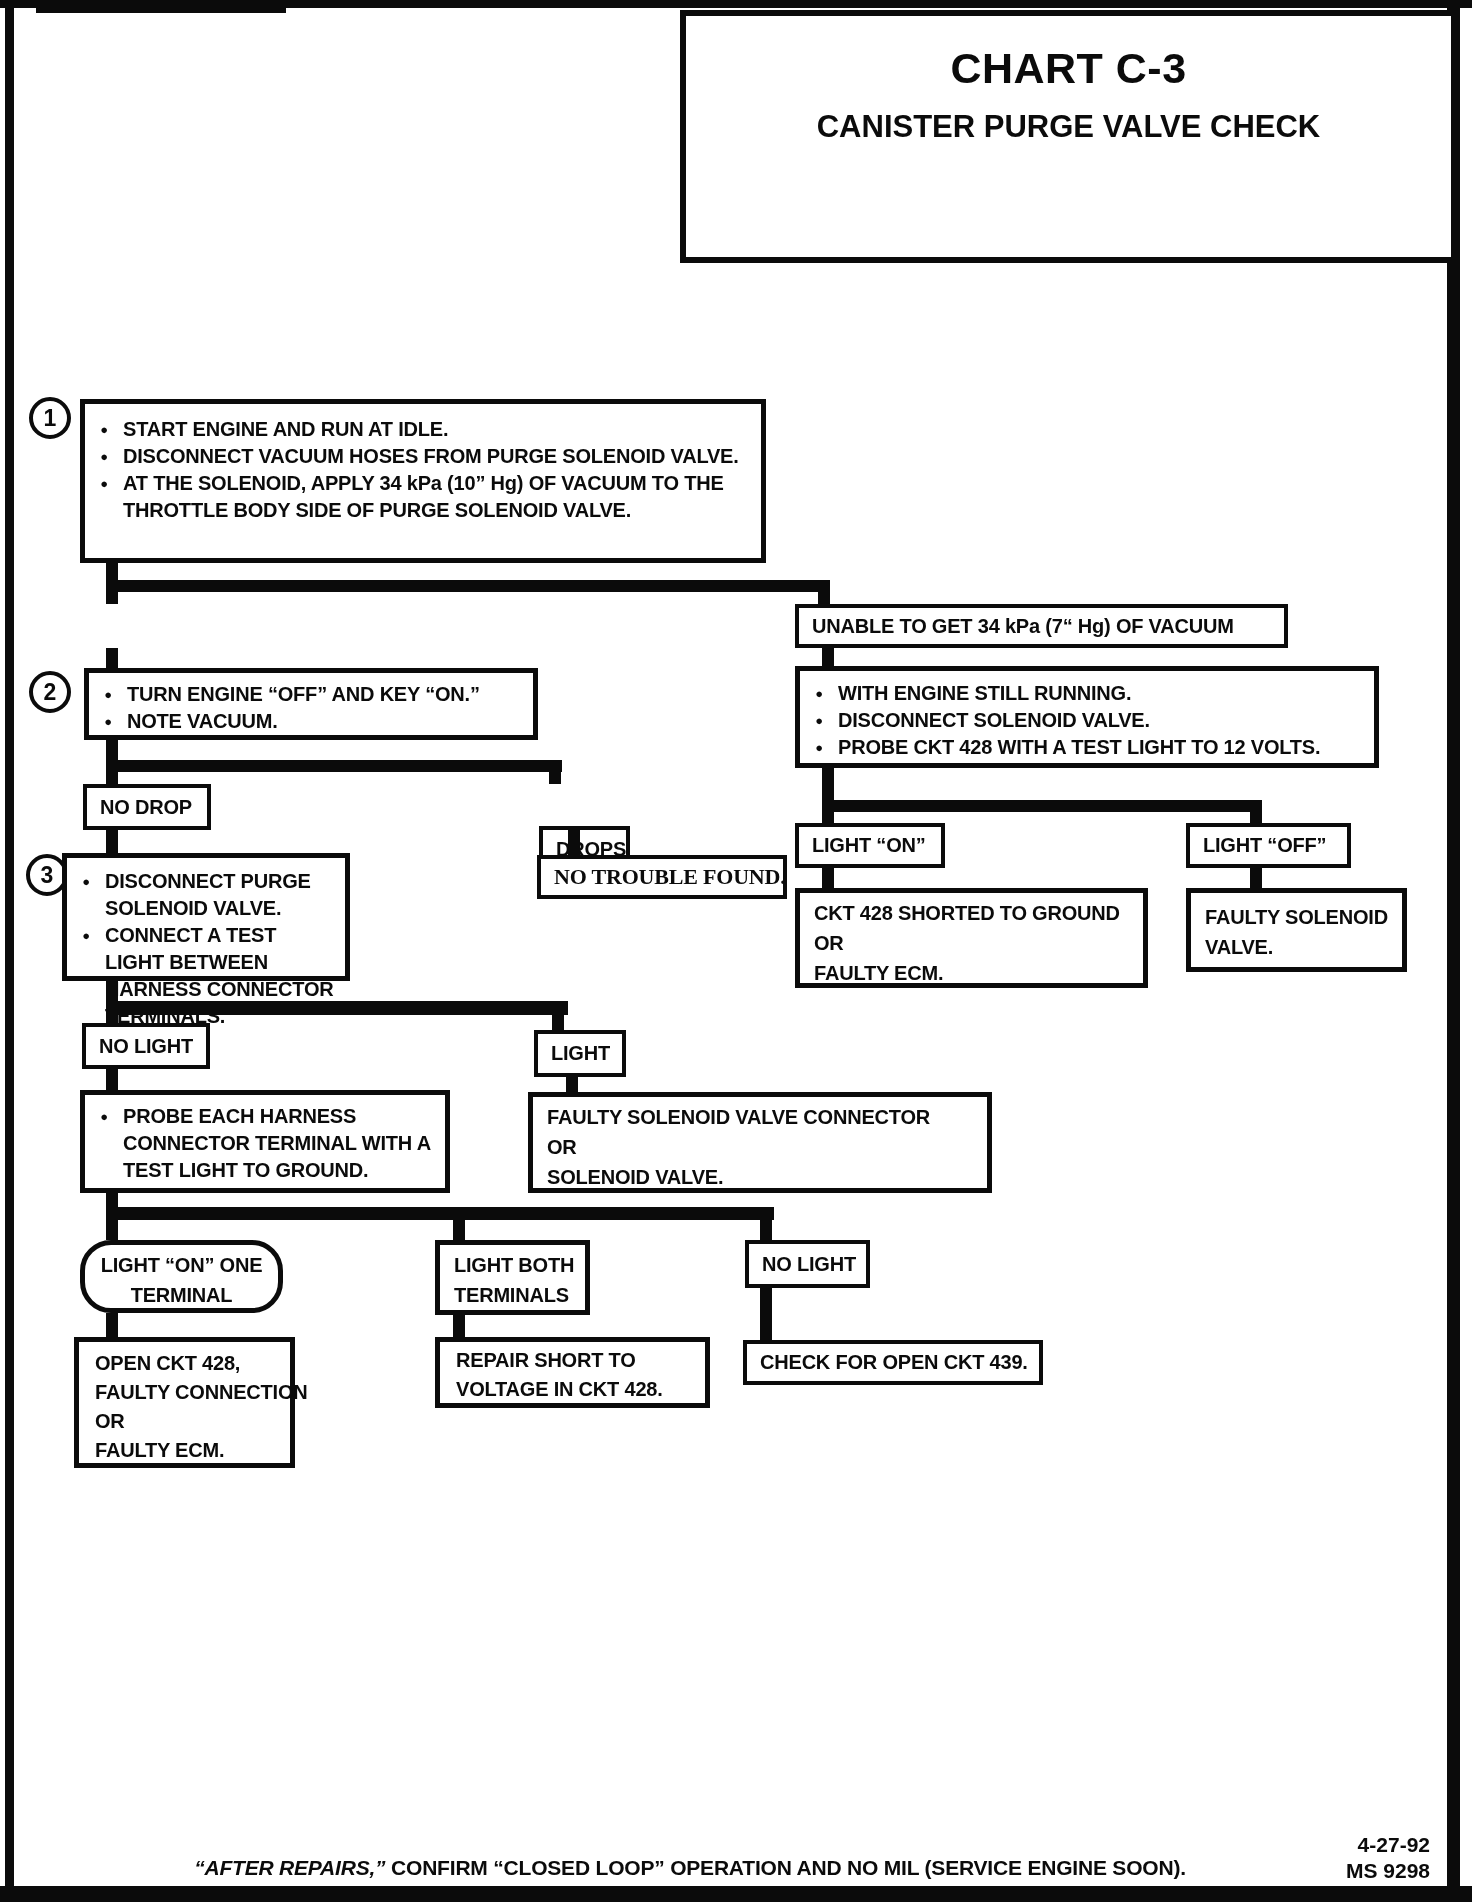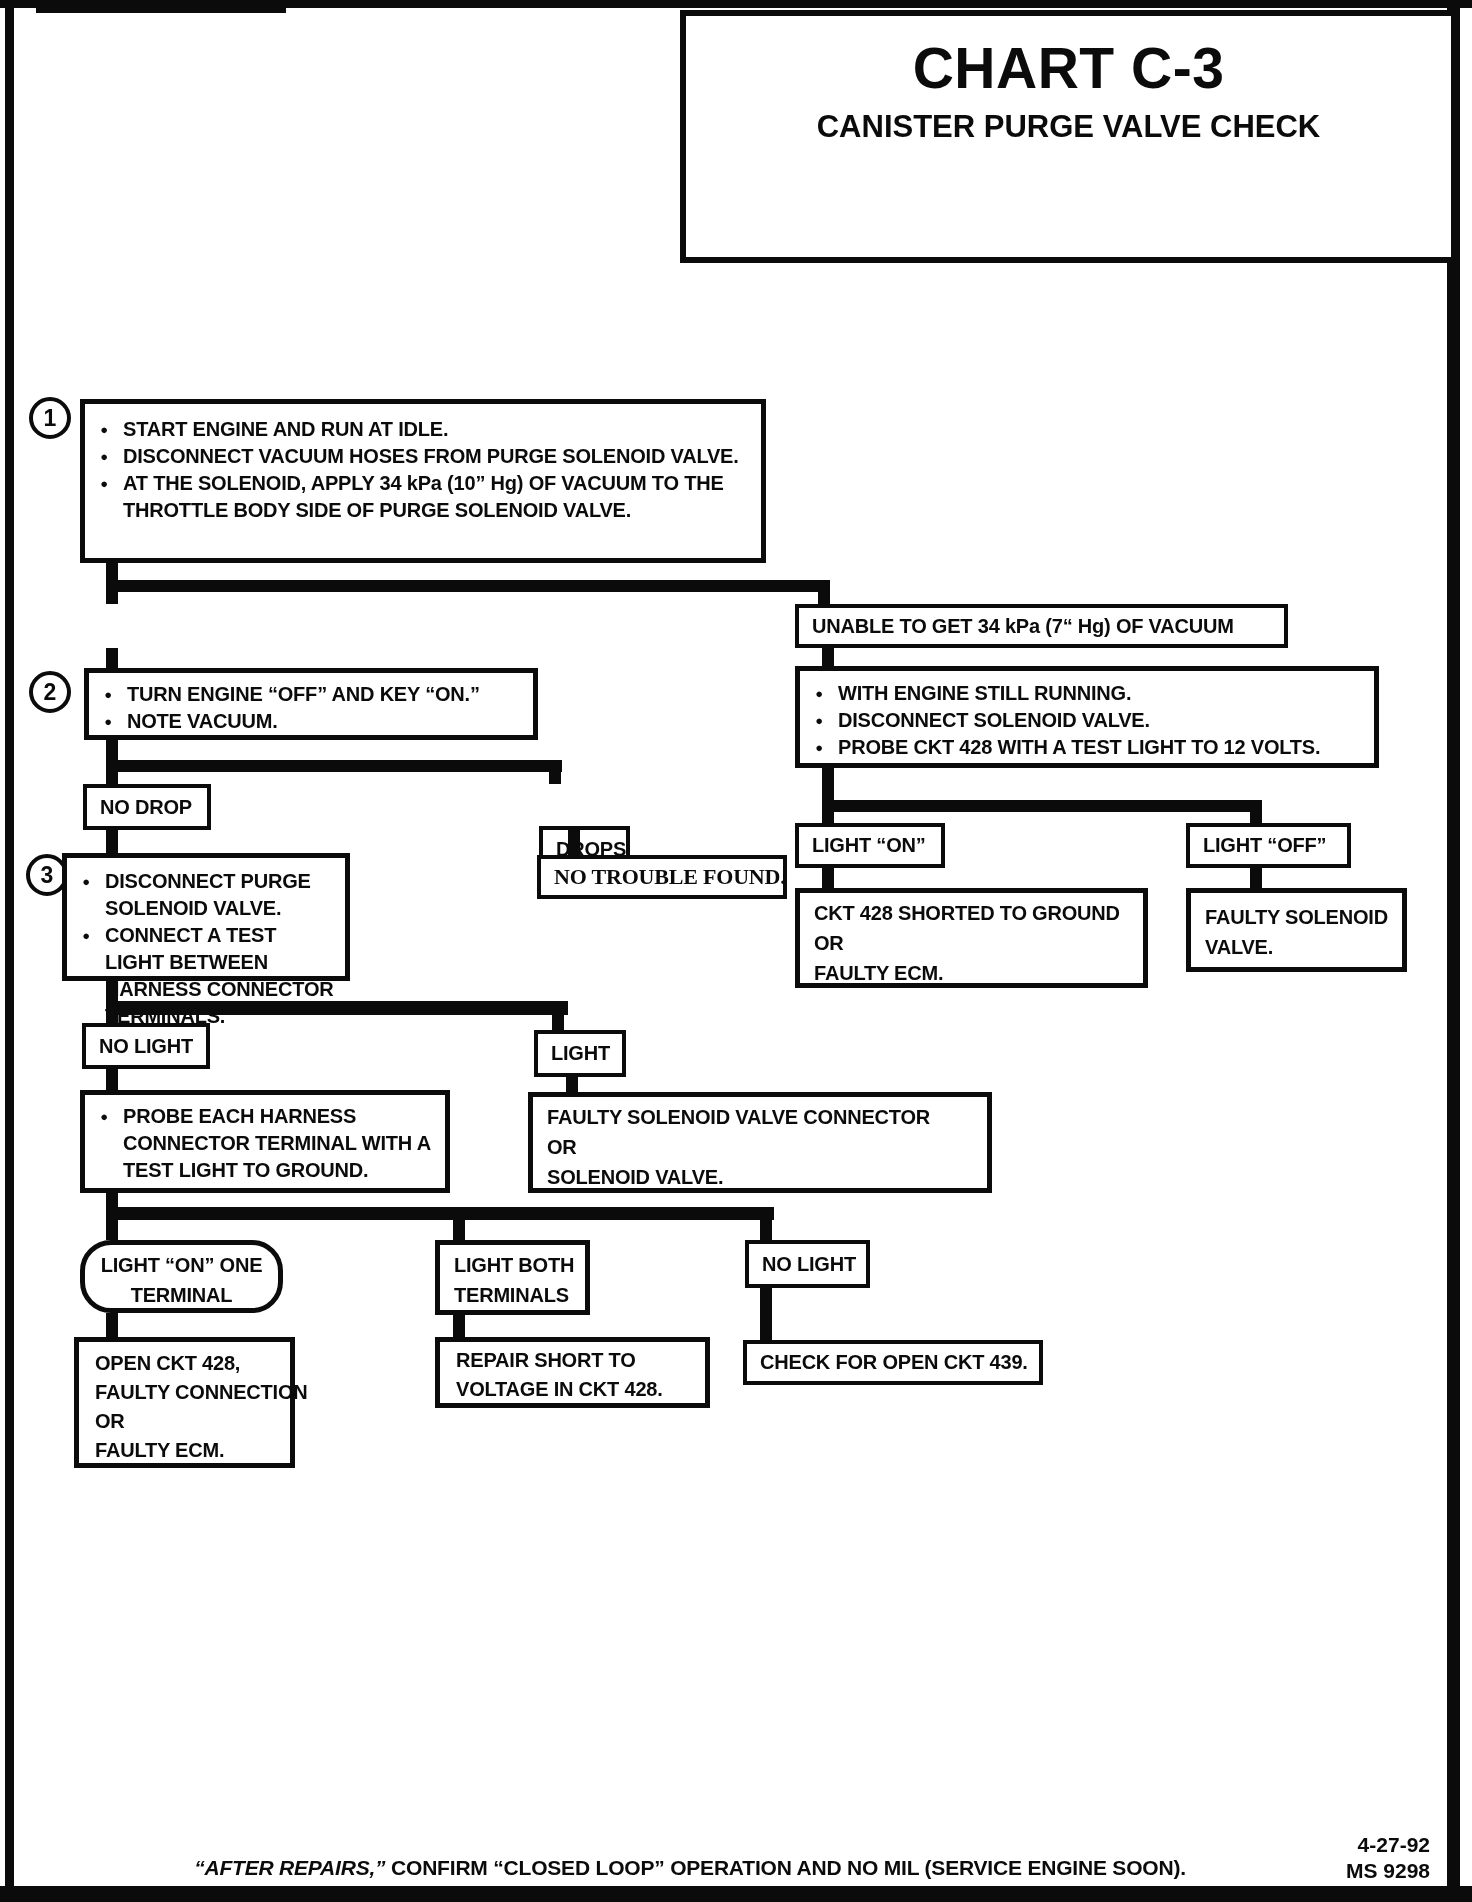--- a/index.html
+++ b/index.html
@@ -11,21 +11,21 @@
   .lbl{position:absolute;border:4px solid #0b0b0b;background:#fff;box-sizing:border-box;
        display:flex;align-items:center;font-size:20px;letter-spacing:-0.2px;padding-left:13px;white-space:nowrap;}
   .circ{position:absolute;width:42px;height:42px;border:4px solid #0b0b0b;border-radius:50%;
         background:#fff;box-sizing:border-box;display:flex;align-items:center;justify-content:center;
         font-size:23px;}
   .brow{display:flex;align-items:flex-start;}
   .bdot{flex:0 0 38px;text-align:center;font-size:13px;}
   .btxt{flex:1;padding-right:6px;}
   .titlebox{position:absolute;left:680px;top:10px;width:777px;height:253px;border:6px solid #0b0b0b;
             box-sizing:border-box;text-align:center;padding-top:24px;background:#fff;}
-  .t-main{font-size:57px;letter-spacing:0.5px;line-height:56px;}
+  .t-main{font-size:43px;letter-spacing:0.5px;line-height:56px;}
   .t-sub{font-size:31px;line-height:38px;margin-top:12px;}
   .footer{position:absolute;left:140px;top:1856px;width:1100px;text-align:center;
           font-size:21px;letter-spacing:-0.2px;white-space:nowrap;}
   .footer .it{font-style:italic;}
   .docid{position:absolute;left:1270px;top:1832px;width:160px;text-align:right;
          font-size:21px;line-height:26px;}
   .lines div{white-space:nowrap;}
 </style>
 </head>
 <body>

